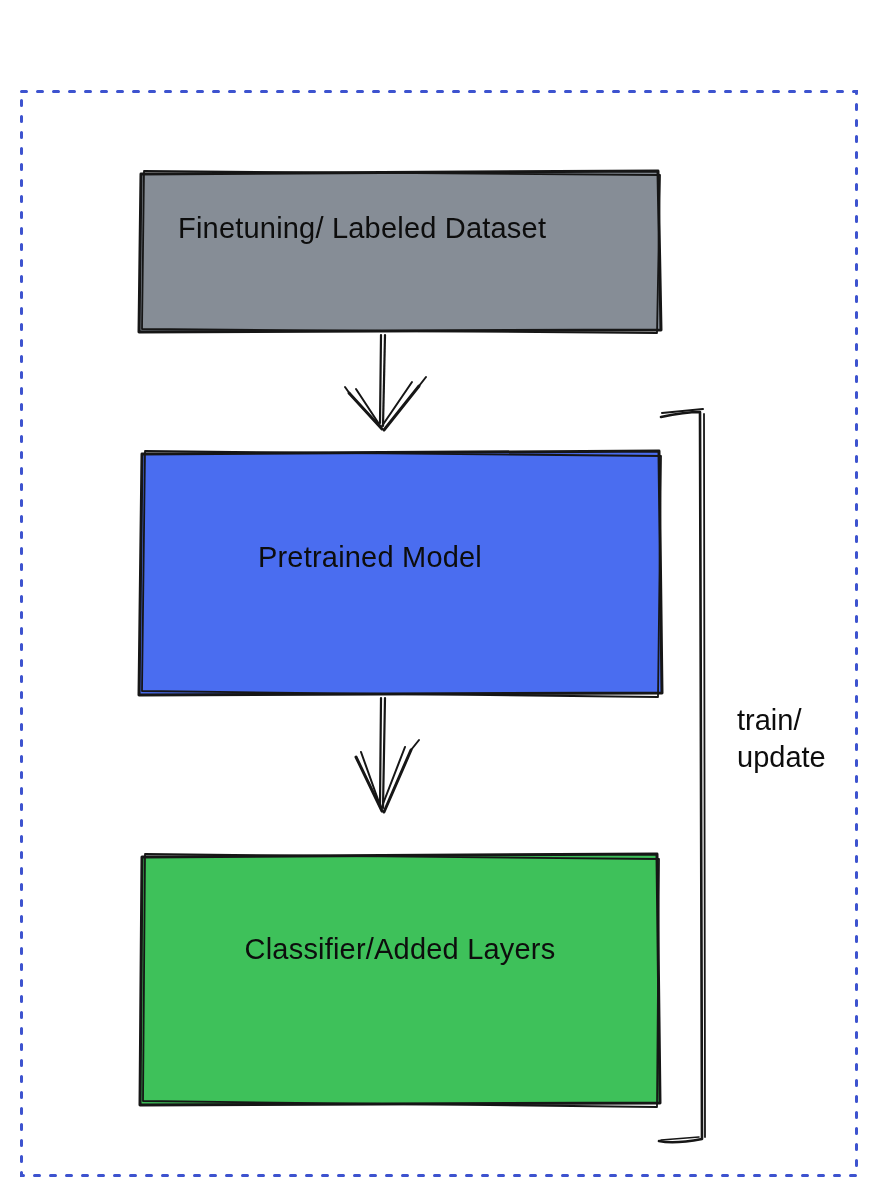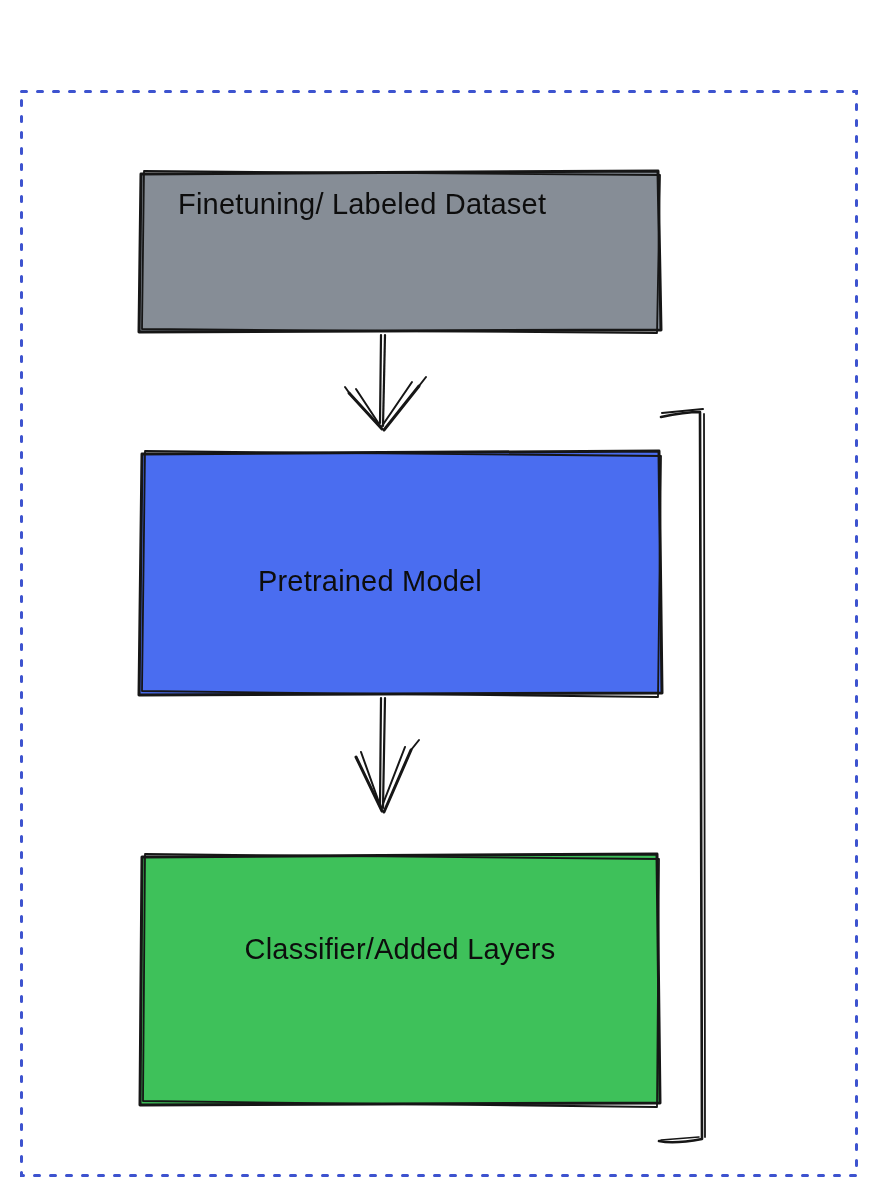--- a/index.html
+++ b/index.html
@@ -32,25 +32,25 @@
   .node-label {
     position: absolute;
     color: #0d0d0d;
     font-size: 29px;
     letter-spacing: 0.2px;
     display: flex;
   }
   .label-dataset {
     left: 140px; top: 172px; width: 522px; height: 188px;
     align-items: flex-start; justify-content: flex-start;
-    padding-top: 16px; padding-left: 38px;
+    padding-top: 40px; padding-left: 38px;
     box-sizing: border-box;
   }
   .label-pretrained {
-    left: 140px; top: 460px; width: 460px; height: 243px;
+    left: 140px; top: 436px; width: 460px; height: 243px;
     align-items: center; justify-content: center; border-radius: 17px;
   }
   .label-classifier {
     left: 140px; top: 855px; width: 520px; height: 188px;
     align-items: center; justify-content: center;
   }
   .annotation {
     position: absolute;
     left: 737px; top: 702px;
     color: #0d0d0d;
@@ -112,14 +112,18 @@
       <path class="sketch" stroke-width="1.6" d="M699 1137 L661 1140"></path>
     </g>
   </svg>
 
   <div class="node-label label-dataset">Finetuning/ Labeled Dataset</div>
 
   <div class="node-label label-pretrained">Pretrained Model</div>
 
   <div class="node-label label-classifier">Classifier/Added Layers</div>
 
+  <div class="annotation">
+    <span>train/</span>
+    <span>update</span>
+  </div>
 
 </div>
 
 </body></html>

